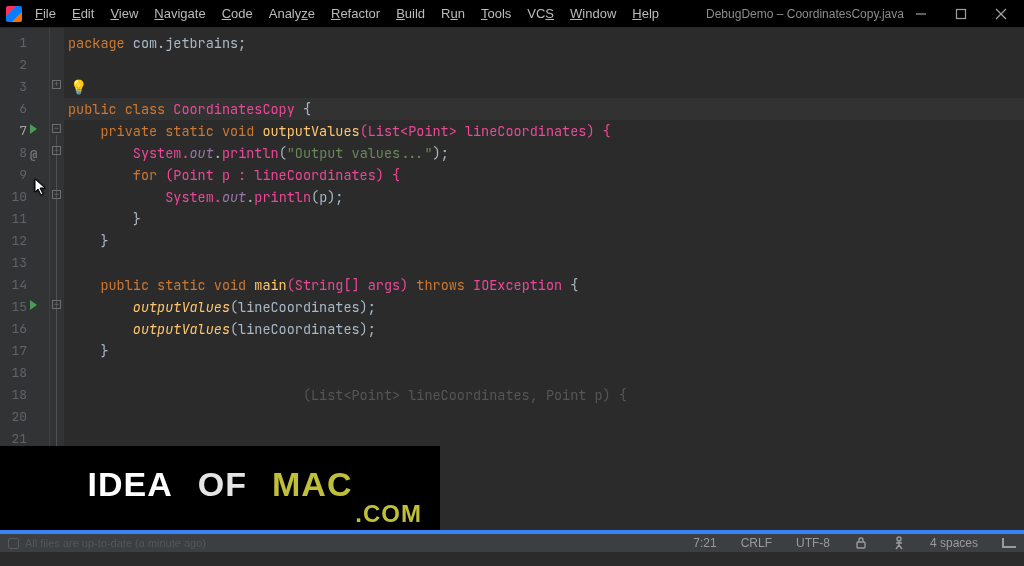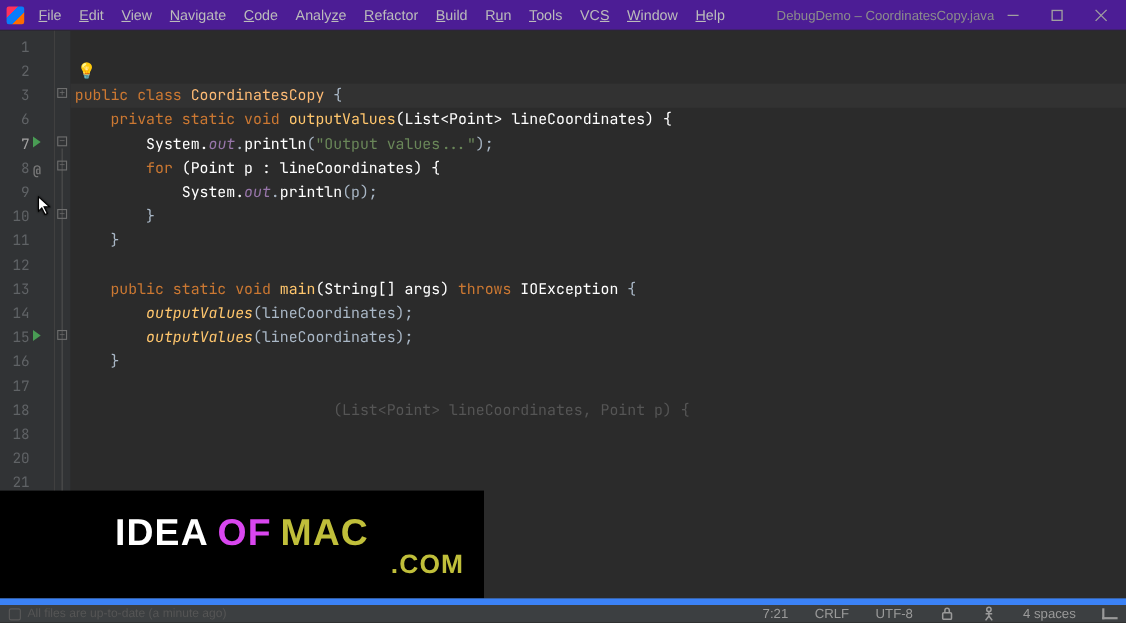--- a/index.html
+++ b/index.html
@@ -9,21 +9,21 @@
     background: #2b2b2b;
     color: #a9b7c6;
     width: 1024px;
     height: 566px;
     overflow: hidden;
     position: relative;
   }
   
   .titlebar {
     height: 28px;
-    background: #4c1d95;
+    background: #000000;
     display: flex;
     align-items: center;
     padding: 0 2px;
     border-bottom: 1px solid #282828;
   }
   .app-icon {
     width: 16px; height: 16px;
     background: linear-gradient(135deg,#fe315d 0%,#fe315d 33%,#087cfa 33%,#087cfa 66%,#ff6c00 66%,#ff6c00 100%);
     border-radius: 2px;
     margin: 0 6px 0 4px;
@@ -125,38 +125,38 @@
     position: relative;
   }
   .code-line.hl { background: #323232; }
   .bulb {
     position:absolute; left: 6px;
     font-size: 14px;
     filter: hue-rotate(-10deg);
   }
   
   .kw { color:#cc7832; }
-  .cls { color:#fdba74; }
+  .cls { color:#ec4899; }
   .fn { color:#ffc66d; }
   .fni { color:#ffc66d; font-style: italic; }
   .str { color:#6a8759; }
   .num { color:#6897bb; }
   .fld { color:#9876aa; font-style: italic; }
-  .typ { color:#ffffff; }
+  .typ { color:#ec4899; }
   .op  { color:#a9b7c6; }
   .pkg { color:#a9b7c6; }
   .imp { color:#cc7832; }
   .dots{ color:#808080; background:#3c3f41; padding:0 3px; border-radius:3px;}
   
   .statusbar {
     position:absolute;
-    left:0;right:0;bottom:0;
+    left:0;right:0;bottom:14px;
     height:22px;
     background:#3c3f41;
-    border-top:6px solid #3b82f6;
+    border-top:4px solid #3b82f6;
     display:flex;
     align-items:center;
     font-size:12px;
     color:#9a9a9a;
     padding: 0 8px;
   }
   .status-left { flex:1; font-size:11px; color:#555; display:flex; align-items:center; gap:6px;}
   .status-right { display:flex; align-items:center; gap:24px; }
   .lock-icon,.man-icon { width:14px; height:14px; display:inline-block; }
   .lock-icon svg,.man-icon svg { stroke:#9a9a9a; fill:none; stroke-width:1.4; }
@@ -171,21 +171,21 @@
     background:#000;
     display:flex;
     flex-direction:column;
     align-items:center;
     justify-content:center;
     font-family: Arial, sans-serif;
     font-weight:900;
     letter-spacing:1px;
   }
   .wm-row1 { font-size:34px; color:#fff; }
-  .wm-row1 .of { color:#d946ef; margin:0 8px;}
+  .wm-row1 .of { color:#e5e5e5; margin:0 25px;}
   .wm-row1 .mac { color:#c0bf3a; }
   .wm-row2 { font-size:24px; color:#c0bf3a; align-self:flex-end; margin-right:18px; margin-top:-4px;}
   .mouse-cursor {
     position:absolute;
     left:34px; top:178px;
     width:14px;height:18px;
     pointer-events:none;
   }
   .mouse-cursor svg { filter: drop-shadow(0 0 1px #000); }
 </style>
@@ -259,20 +259,21 @@
   <div class="foldbar">
     <div class="fold-mark" style="top:52px;">+</div>
     <div class="fold-mark" style="top:96px;">−</div>
     <div class="fold-line" style="top:107px;height:370px;"></div>
     <div class="fold-mark" style="top:118px;">−</div>
     <div class="fold-mark" style="top:162px;">−</div>
     <div class="fold-mark" style="top:272px;">−</div>
   </div>
 
   <div class="code">
+    <div class="code-line"><span class="kw">package</span><span class="pkg"> com.jetbrains</span><span class="op">;</span></div>
     <div class="code-line"></div>
     <div class="code-line" style="position:relative;"><span class="bulb">💡</span></div>
     <div class="code-line hl"><span class="kw">public </span><span class="kw">class </span><span class="cls">CoordinatesCopy</span><span class="op"> {</span></div>
     <div class="code-line">    <span class="kw">private </span><span class="kw">static </span><span class="kw">void </span><span class="fn">outputValues</span><span class="typ">(List&lt;Point&gt; lineCoordinates) {</span></div>
     <div class="code-line">        <span class="typ">System.</span><span class="fld">out</span><span>.</span><span class="typ">println</span><span>(</span><span class="str">"Output values..."</span><span>);</span></div>
     <div class="code-line">        <span class="kw">for </span><span class="typ">(Point p : lineCoordinates) {</span></div>
     <div class="code-line">            <span class="typ">System.</span><span class="fld">out</span><span>.</span><span class="typ">println</span><span>(p);</span></div>
     <div class="code-line">        <span>}</span></div>
     <div class="code-line">    <span>}</span></div>
     <div class="code-line"></div>

